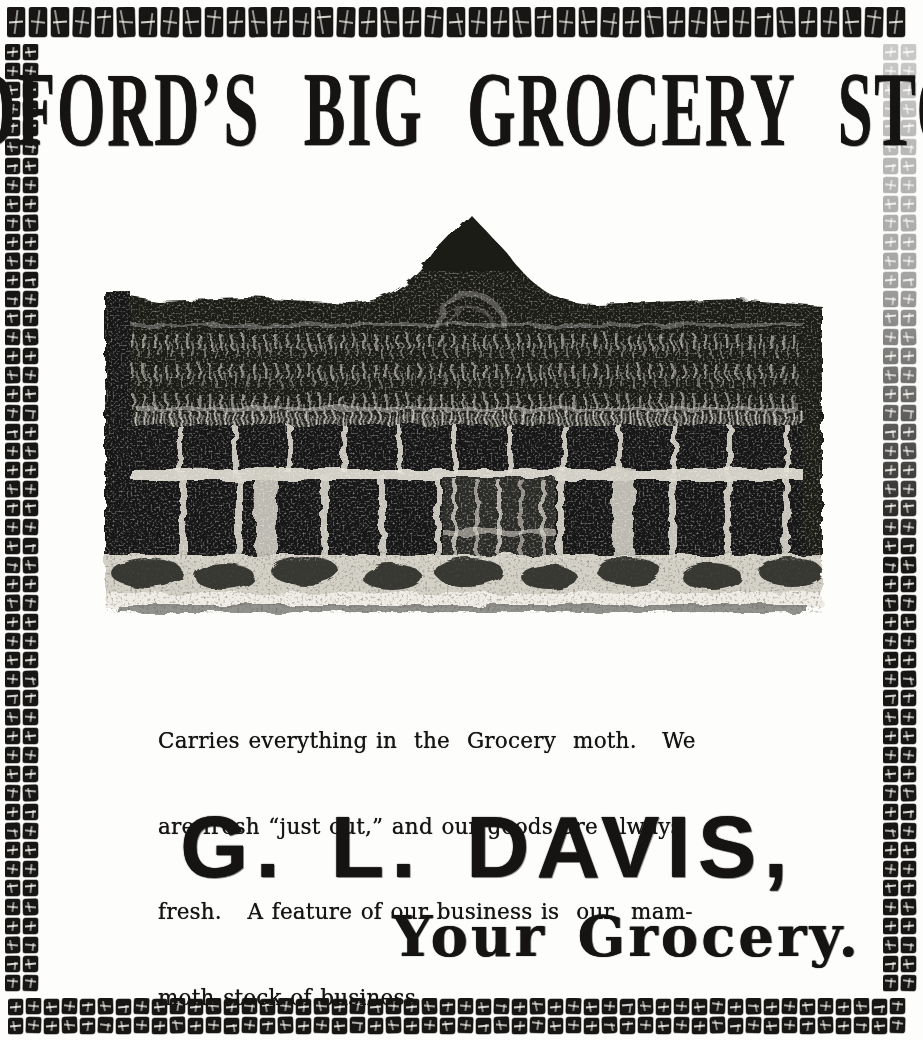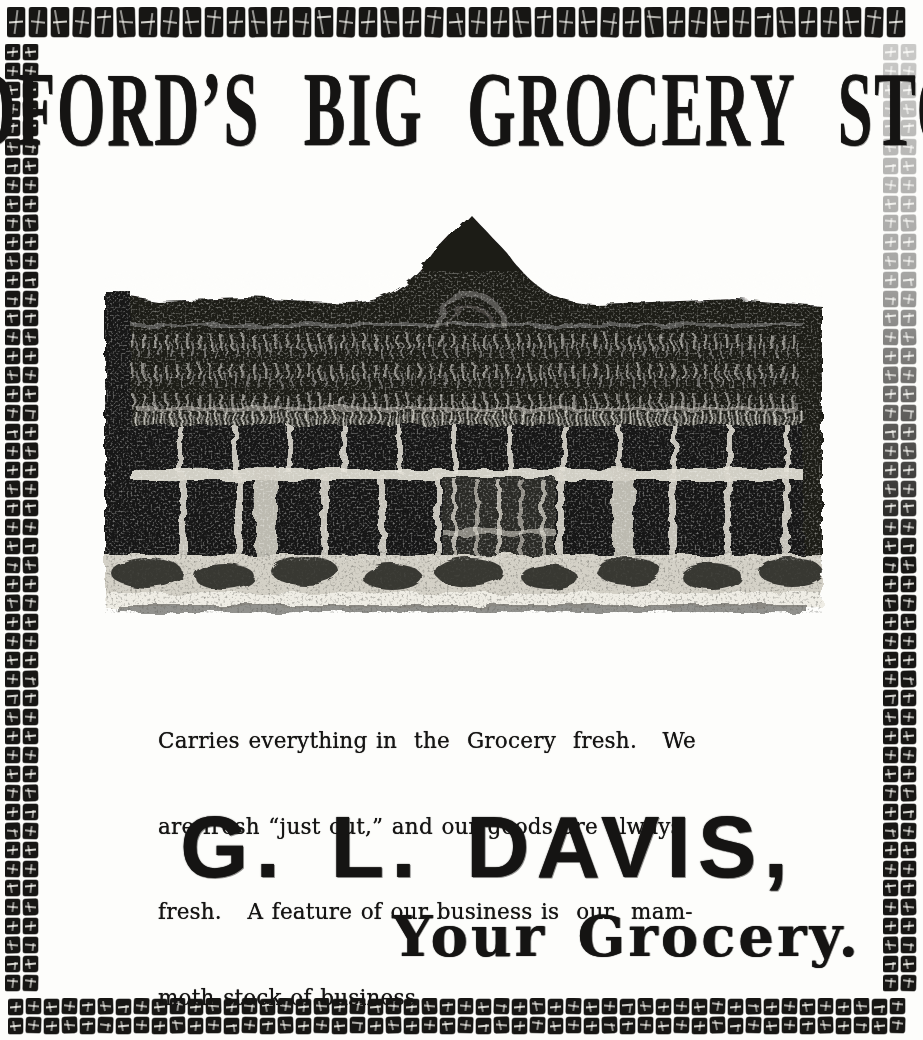--- a/index.html
+++ b/index.html
@@ -556,21 +556,21 @@
 
       <rect x="8" y="382" width="717" height="14" fill="#efede5"></rect>
       <rect x="20" y="394" width="690" height="7" fill="#3a3935" opacity="0.55"></rect>
     </g>
 
     <rect x="8" y="60" width="717" height="290" filter="url(#whiteSpecks)" opacity="0.8"></rect>
     <rect x="8" y="340" width="717" height="62" filter="url(#darkSpecks)" opacity="0.85"></rect>
   </svg>
 
   <div class="bodytext">
-    <div>Carries everything in  the  Grocery  fresh.   We</div>
+    <div>Carries everything in  the  Grocery  moth.   We</div>
     <div>are fresh “just out,” and our goods are always</div>
     <div>fresh.   A feature of our business is  our  mam-</div>
     <div>moth stock of business</div>
   </div>
 
   <div class="proprietor">G. L. DAVIS,</div>
 
   <div class="tagline">Your Grocery.</div>
 
 </div>

